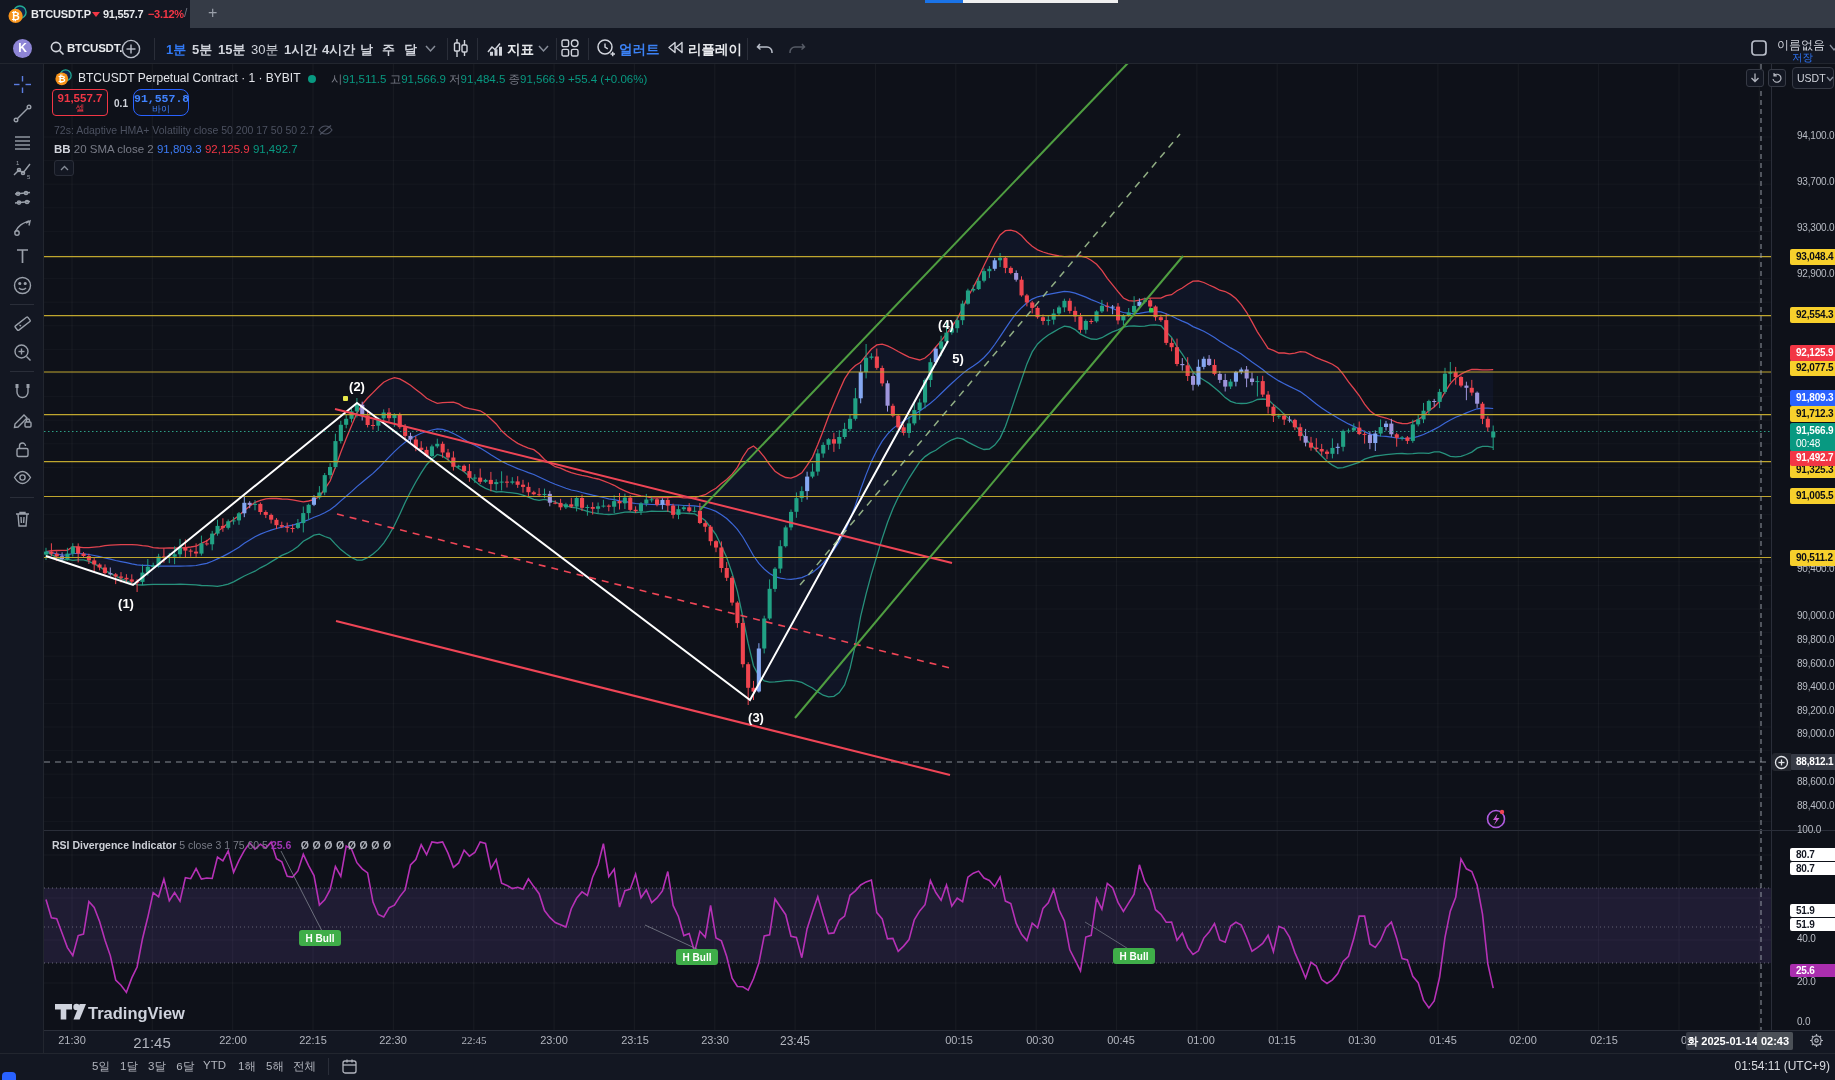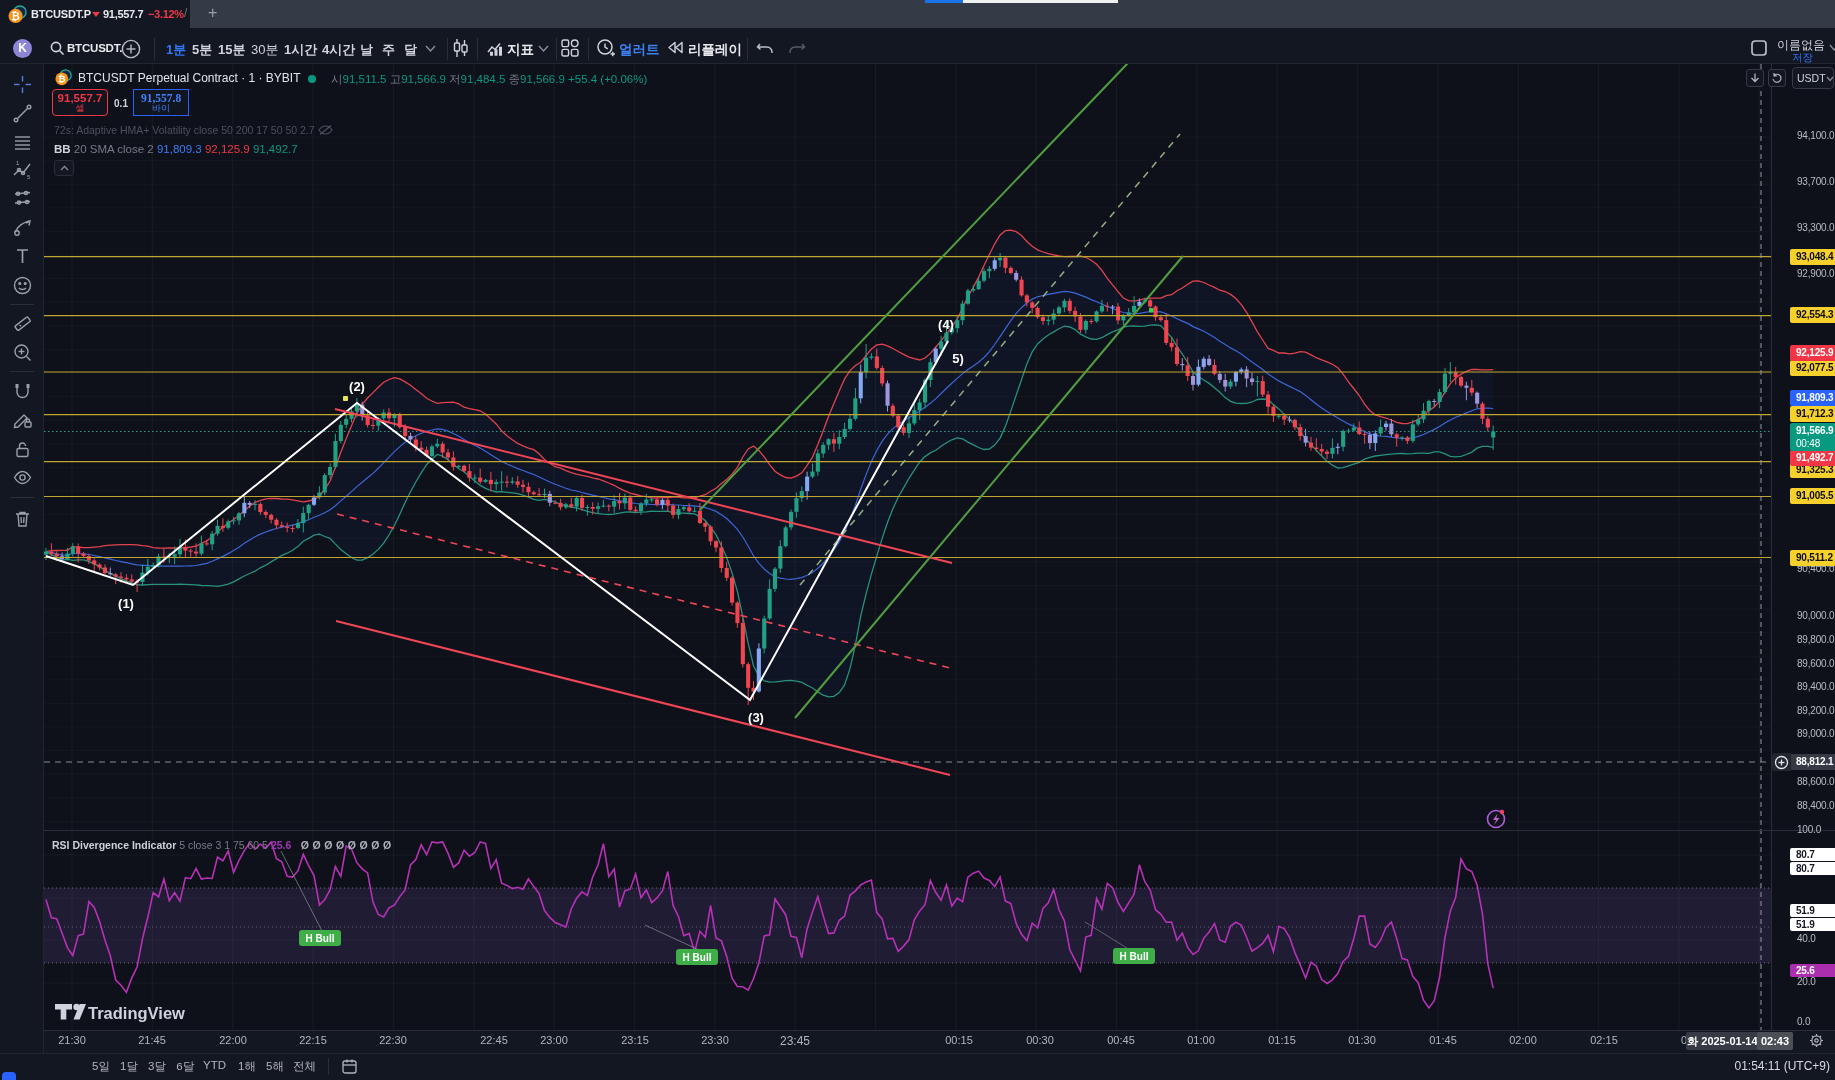--- a/index.html
+++ b/index.html
@@ -846,21 +846,21 @@
     <div style="position:absolute;left:44px;top:1030px;width:1791px;height:1px;background:#2a2e39;"></div>
     <div style="position:absolute;left:55px;top:70px;width:17px;height:17px;"></div>
     <div style="position:absolute;left:78px;top:71px;font-family:'Liberation Sans',sans-serif;font-size:12px;color:#e3e5ea;">BTCUSDT Perpetual Contract · 1 · BYBIT</div>
     <div style="position:absolute;left:308px;top:75px;width:8px;height:8px;border-radius:50%;background:#089981;"></div>
     <div style="position:absolute;left:331px;top:72px;font-family:'Liberation Sans',sans-serif;font-size:11.5px;"><span style="color:#787b86">시</span><span style="color:#089981">91,511.5</span> <span style="color:#787b86">고</span><span style="color:#089981">91,566.9</span> <span style="color:#787b86">저</span><span style="color:#089981">91,484.5</span> <span style="color:#787b86">종</span><span style="color:#089981">91,566.9</span> <span style="color:#089981">+55.4 (+0.06%)</span></div>
     <div style="position:absolute;left:52px;top:89px;width:56px;height:27px;border:1px solid #f23645;border-radius:4px;background:rgba(19,23,34,0.8);text-align:center;font-family:'Liberation Sans',sans-serif;">
       <div style="font-size:11.5px;font-weight:bold;color:#f23645;margin-top:2px">91,557.7</div>
       <div style="font-size:9px;color:#f23645;margin-top:-2px">셀</div>
     </div>
     <div style="position:absolute;left:111px;top:98px;width:20px;text-align:center;font-family:'Liberation Sans',sans-serif;font-size:10px;font-weight:bold;color:#d1d4dc;">0.1</div>
-    <div style="position:absolute;left:133px;top:89px;width:56px;height:27px;border:1px solid #2962ff;border-radius:0;background:rgba(19,23,34,0.8);text-align:center;font-family:Liberation Serif, serif;">
+    <div style="position:absolute;left:133px;top:89px;width:56px;height:27px;border:1px solid #2962ff;border-radius:8px;background:rgba(19,23,34,0.8);text-align:center;font-family:Liberation Mono, monospace;">
       <div style="font-size:11.5px;font-weight:bold;color:#4083ff;margin-top:2px">91,557.8</div>
       <div style="font-size:9px;color:#4083ff;margin-top:-2px">바이</div>
     </div>
     <div style="position:absolute;left:54px;top:124px;font-family:'Liberation Sans',sans-serif;font-size:10.5px;color:#4c5160;">72s: Adaptive HMA+ Volatility close 50 200 17 50 50 2.7</div>
     <svg style="position:absolute;left:318px;top:124px" width="15" height="12" stroke="#4c5160" fill="none" stroke-width="1.2">
       <path d="M1,6 C3,3 5,2 7.5,2 c2.5,0 4.5,1 6.5,4 c-2,3 -4,4 -6.5,4 c-2.5,0 -4.5,-1 -6.5,-4 z"></path>
       <line x1="2" y1="10.5" x2="13" y2="1.5"></line>
     </svg>
     <div style="position:absolute;left:54px;top:143px;font-family:'Liberation Sans',sans-serif;font-size:11.5px;"><span style="color:#d1d4dc;font-weight:bold">BB</span> <span style="color:#787b86">20 SMA close 2</span> <span style="color:#3c7bf5">91,809.3</span> <span style="color:#f23645">92,125.9</span> <span style="color:#089981">91,492.7</span></div>
     <div style="position:absolute;left:54px;top:160px;width:20px;height:16px;border:1px solid #2a2e39;border-radius:3px;background:#131722;text-align:center;"></div>
@@ -920,25 +920,25 @@
     <svg style="position:absolute;left:1771px;top:72px" width="12" height="12">
       <path d="M2,7 a4,4 0 1 0 1,-3.5 M3,1 v2.8 h2.8" fill="none" stroke="#b2b5be" stroke-width="1.2"></path>
     </svg>
     <div style="position:absolute;left:1792px;top:67px;width:42px;height:22px;border:1px solid #363a45;border-radius:4px;background:#131722;font-family:'Liberation Sans',sans-serif;font-size:10.5px;color:#d1d4dc;line-height:21px;padding-left:4px;box-sizing:border-box;">USDT</div>
     <svg style="position:absolute;left:1826px;top:76px" width="8" height="6">
       <path d="M1,1 L4,4.5 L7,1" fill="none" stroke="#868c98" stroke-width="1.2"></path>
     </svg>
     <div style="position:absolute;left:44px;top:1031px;width:1791px;height:21px;background:#131722;"></div>
     <div style="position:absolute;left:853px;top:1091px;width:50px;text-align:center;font-family:Liberation Serif, serif;font-size:11px;font-weight:bold;color:#d8dadf;">14</div>
     <div style="position:absolute;left:47px;top:1034px;width:50px;text-align:center;font-family:'Liberation Sans',sans-serif;font-size:11px;color:#b2b5be;">21:30</div>
-    <div style="position:absolute;left:127px;top:1034px;width:50px;text-align:center;font-family:'Liberation Sans',sans-serif;font-size:11px;color:#b2b5be;">21:45</div>
+    <div style="position:absolute;left:127px;top:1034px;width:50px;text-align:center;font-family:'Liberation Sans',sans-serif;font-size:15px;color:#b2b5be;">21:45</div>
     <div style="position:absolute;left:208px;top:1034px;width:50px;text-align:center;font-family:'Liberation Sans',sans-serif;font-size:11px;color:#b2b5be;">22:00</div>
     <div style="position:absolute;left:288px;top:1034px;width:50px;text-align:center;font-family:'Liberation Sans',sans-serif;font-size:11px;color:#b2b5be;">22:15</div>
     <div style="position:absolute;left:368px;top:1034px;width:50px;text-align:center;font-family:'Liberation Sans',sans-serif;font-size:11px;color:#b2b5be;">22:30</div>
-    <div style="position:absolute;left:469px;top:1034px;width:50px;text-align:center;font-family:Liberation Sans, sans-serif;font-size:11px;color:#b2b5be;">22:45</div>
+    <div style="position:absolute;left:449px;top:1034px;width:50px;text-align:center;font-family:Liberation Serif, serif;font-size:11px;color:#b2b5be;">22:45</div>
     <div style="position:absolute;left:529px;top:1034px;width:50px;text-align:center;font-family:'Liberation Sans',sans-serif;font-size:11px;color:#b2b5be;">23:00</div>
     <div style="position:absolute;left:610px;top:1034px;width:50px;text-align:center;font-family:'Liberation Sans',sans-serif;font-size:11px;color:#b2b5be;">23:15</div>
     <div style="position:absolute;left:690px;top:1034px;width:50px;text-align:center;font-family:'Liberation Sans',sans-serif;font-size:11px;color:#b2b5be;">23:30</div>
     <div style="position:absolute;left:770px;top:1034px;width:50px;text-align:center;font-family:'Liberation Sans',sans-serif;font-size:12px;color:#b2b5be;">23:45</div>
     <div style="position:absolute;left:934px;top:1034px;width:50px;text-align:center;font-family:'Liberation Sans',sans-serif;font-size:11px;color:#b2b5be;">00:15</div>
     <div style="position:absolute;left:1015px;top:1034px;width:50px;text-align:center;font-family:'Liberation Sans',sans-serif;font-size:11px;color:#b2b5be;">00:30</div>
     <div style="position:absolute;left:1096px;top:1034px;width:50px;text-align:center;font-family:'Liberation Sans',sans-serif;font-size:11px;color:#b2b5be;">00:45</div>
     <div style="position:absolute;left:1176px;top:1034px;width:50px;text-align:center;font-family:'Liberation Sans',sans-serif;font-size:11px;color:#b2b5be;">01:00</div>
     <div style="position:absolute;left:1257px;top:1034px;width:50px;text-align:center;font-family:'Liberation Sans',sans-serif;font-size:11px;color:#b2b5be;">01:15</div>
     <div style="position:absolute;left:1337px;top:1034px;width:50px;text-align:center;font-family:'Liberation Sans',sans-serif;font-size:11px;color:#b2b5be;">01:30</div>

